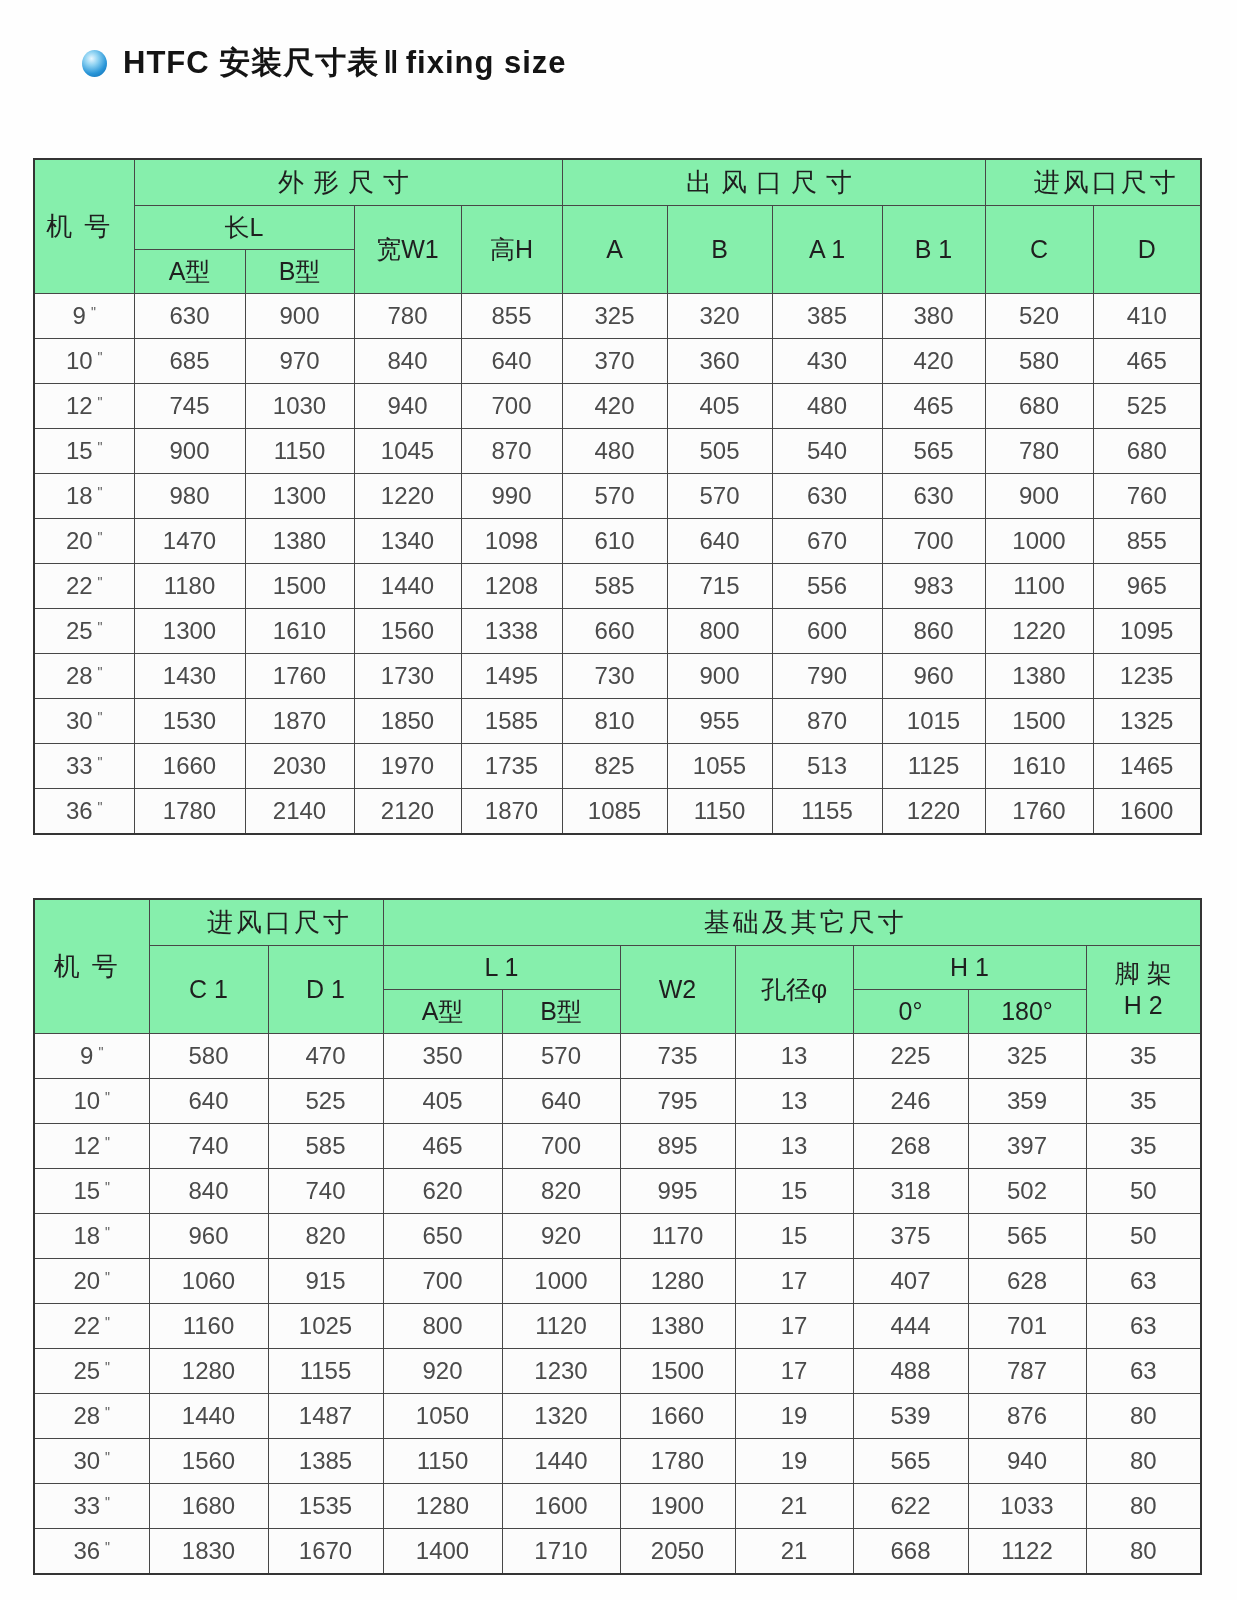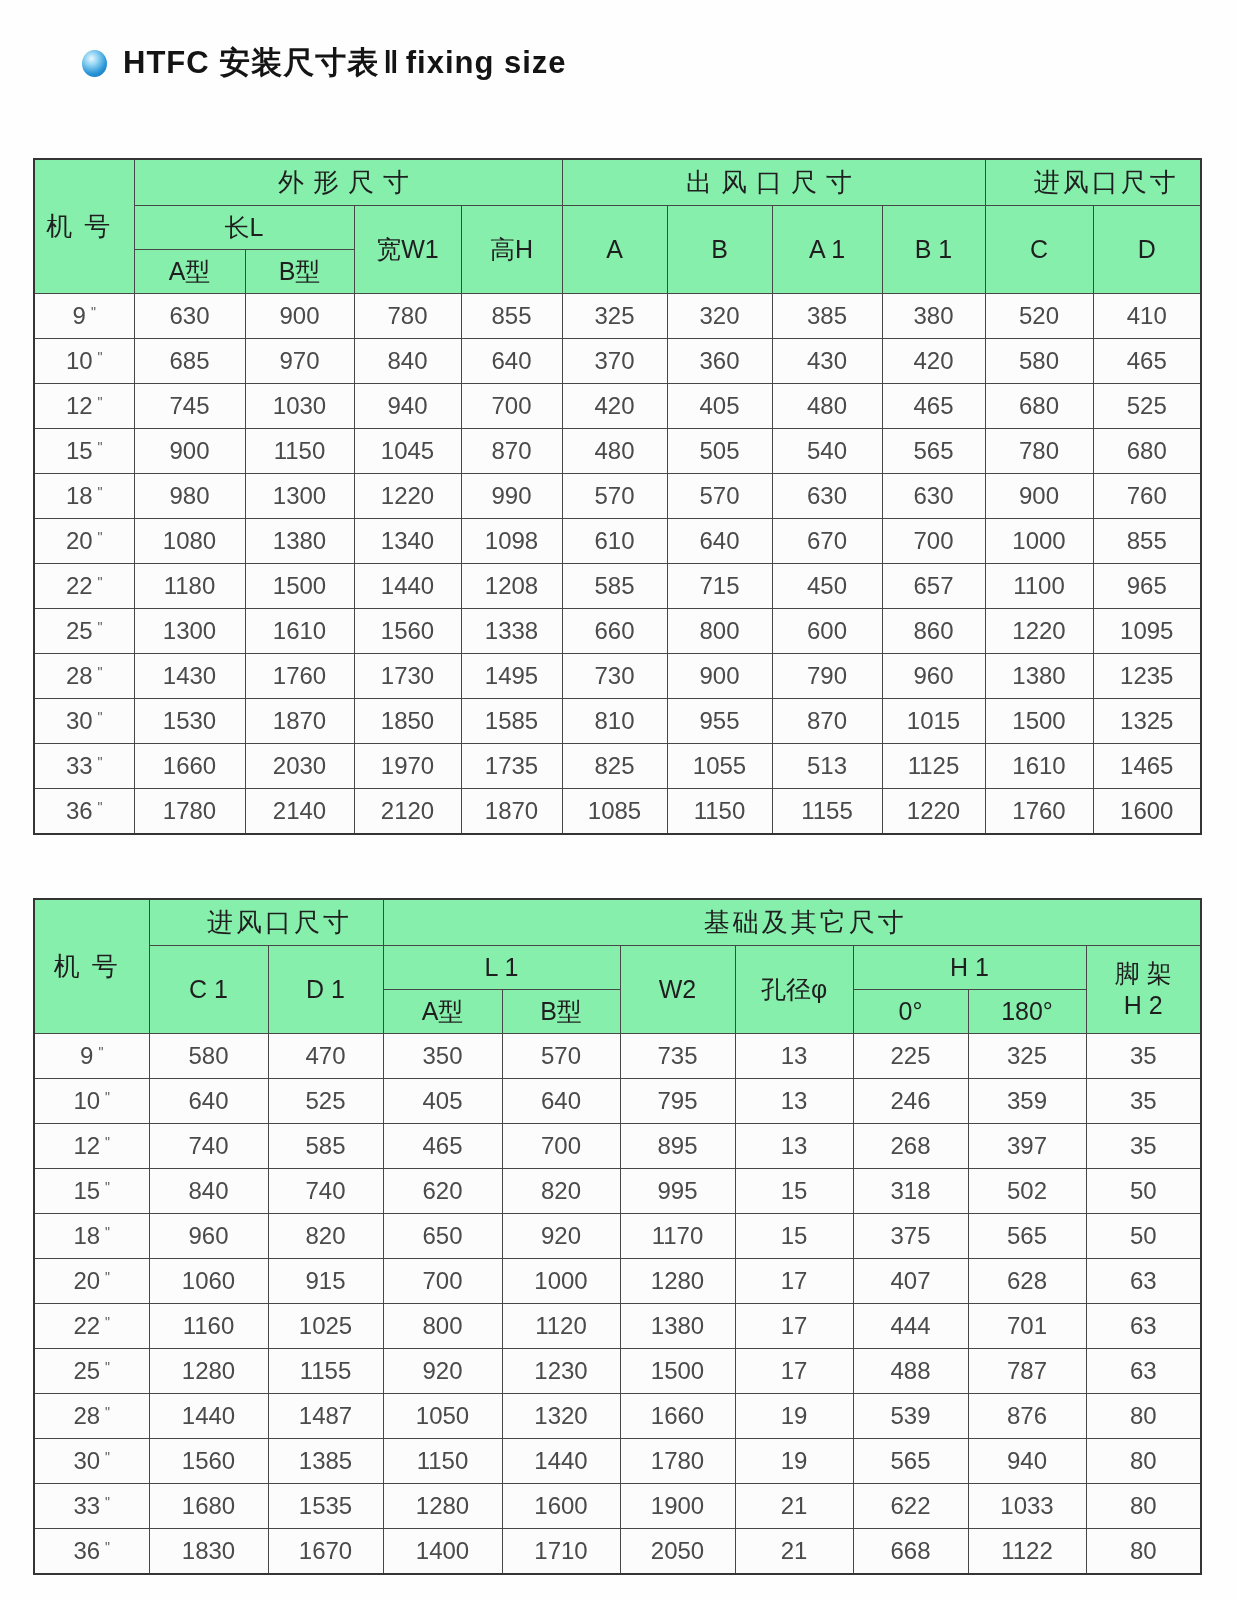--- a/index.html
+++ b/index.html
@@ -163,41 +163,41 @@
         <td>990</td>
         <td>570</td>
         <td>570</td>
         <td>630</td>
         <td>630</td>
         <td>900</td>
         <td>760</td>
       </tr>
       <tr>
         <td><span>20</span><span class="inch">"</span></td>
-        <td>1080</td>
+        <td>1470</td>
         <td>1380</td>
         <td>1340</td>
         <td>1098</td>
         <td>610</td>
         <td>640</td>
         <td>670</td>
         <td>700</td>
         <td>1000</td>
         <td>855</td>
       </tr>
       <tr>
         <td><span>22</span><span class="inch">"</span></td>
         <td>1180</td>
         <td>1500</td>
         <td>1440</td>
         <td>1208</td>
         <td>585</td>
         <td>715</td>
-        <td>450</td>
-        <td>657</td>
+        <td>556</td>
+        <td>983</td>
         <td>1100</td>
         <td>965</td>
       </tr>
       <tr>
         <td><span>25</span><span class="inch">"</span></td>
         <td>1300</td>
         <td>1610</td>
         <td>1560</td>
         <td>1338</td>
         <td>660</td>

